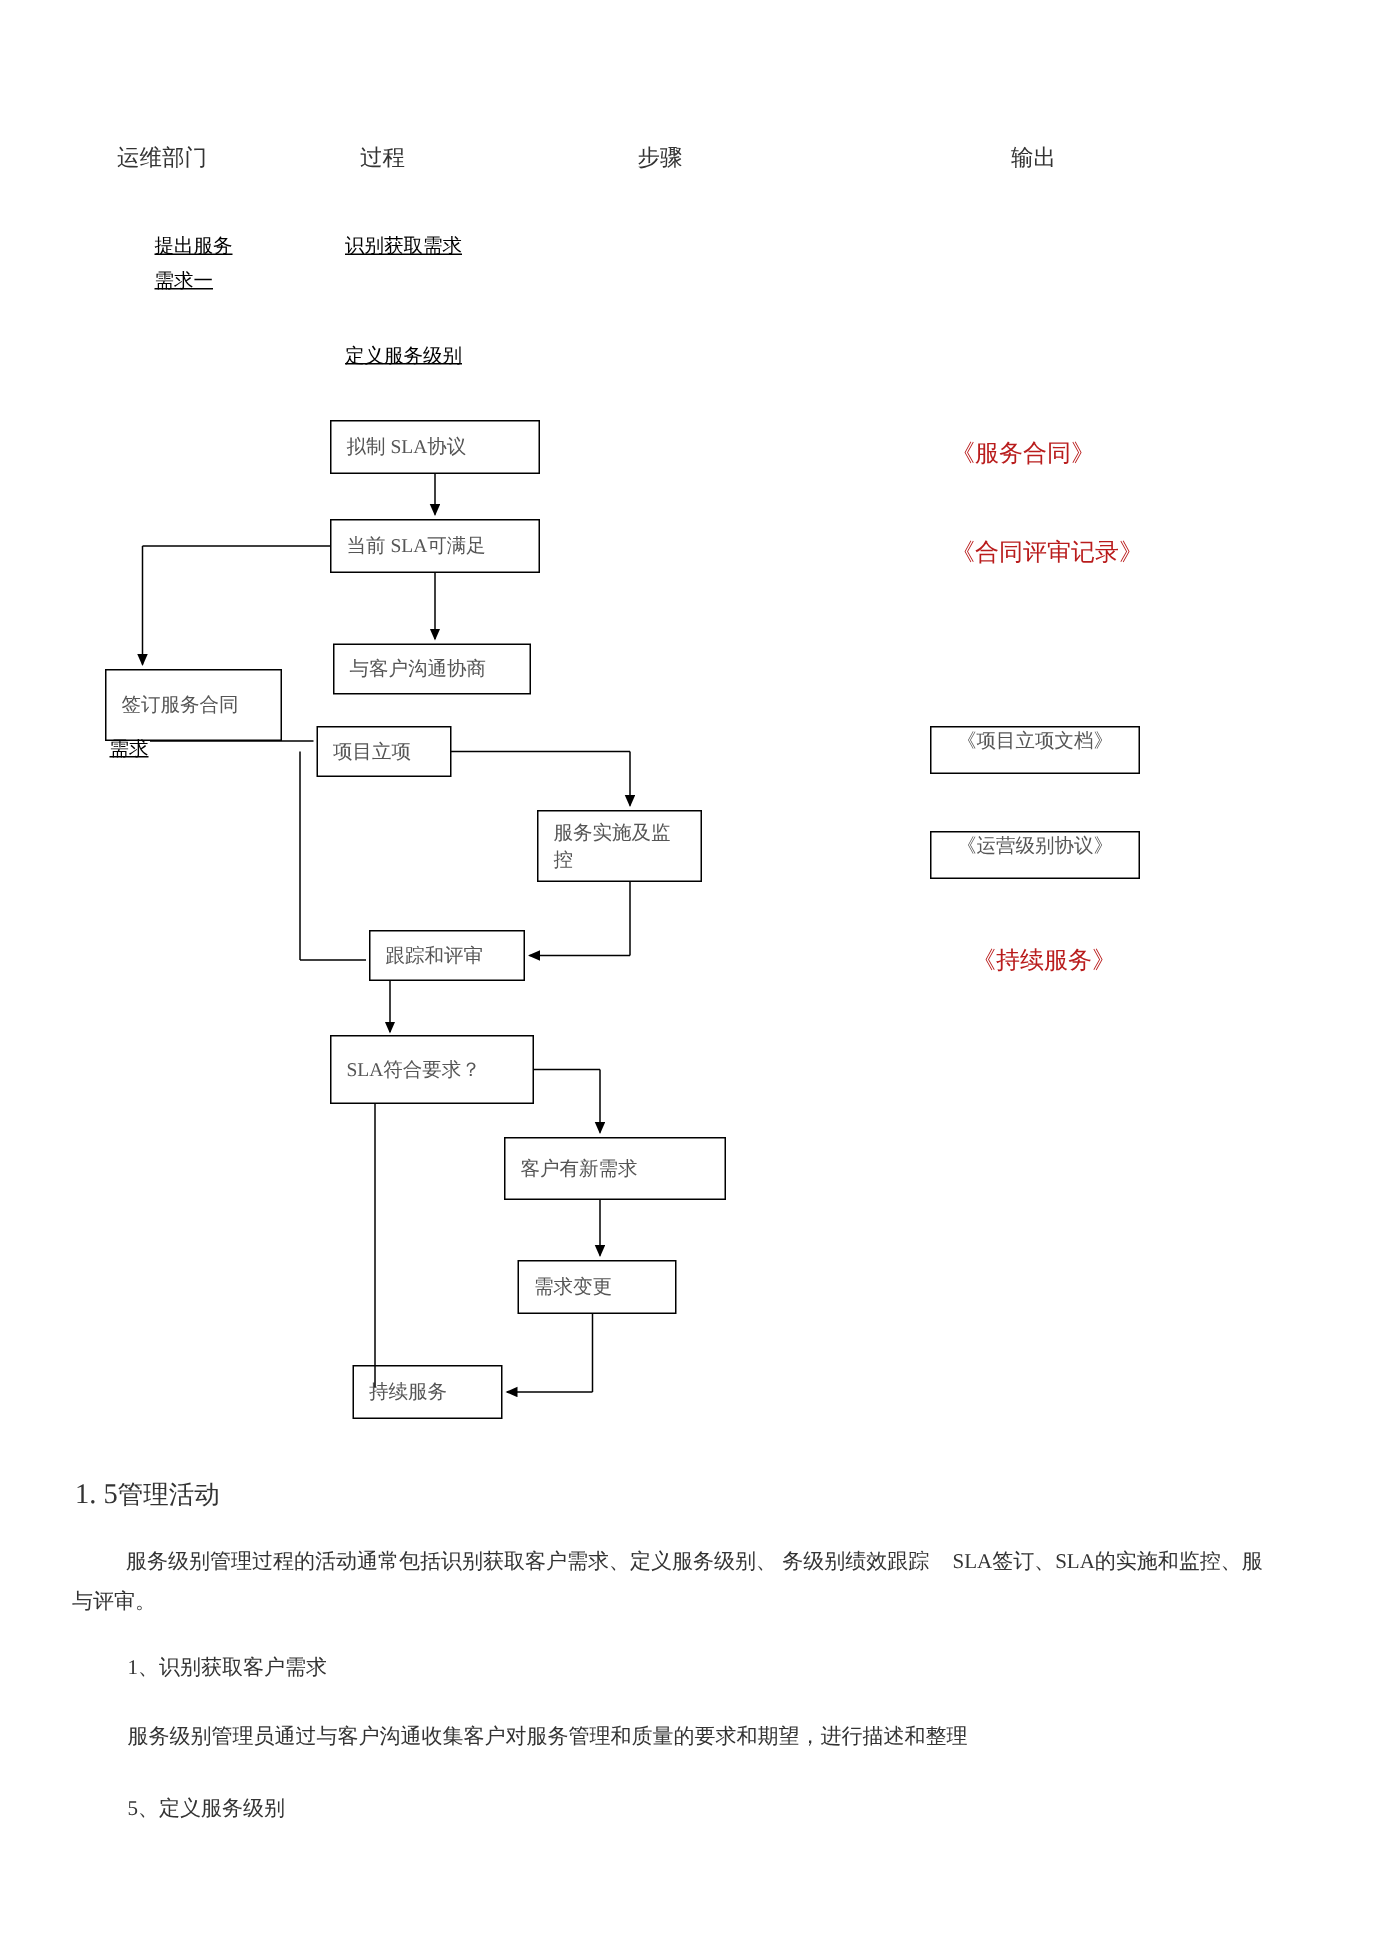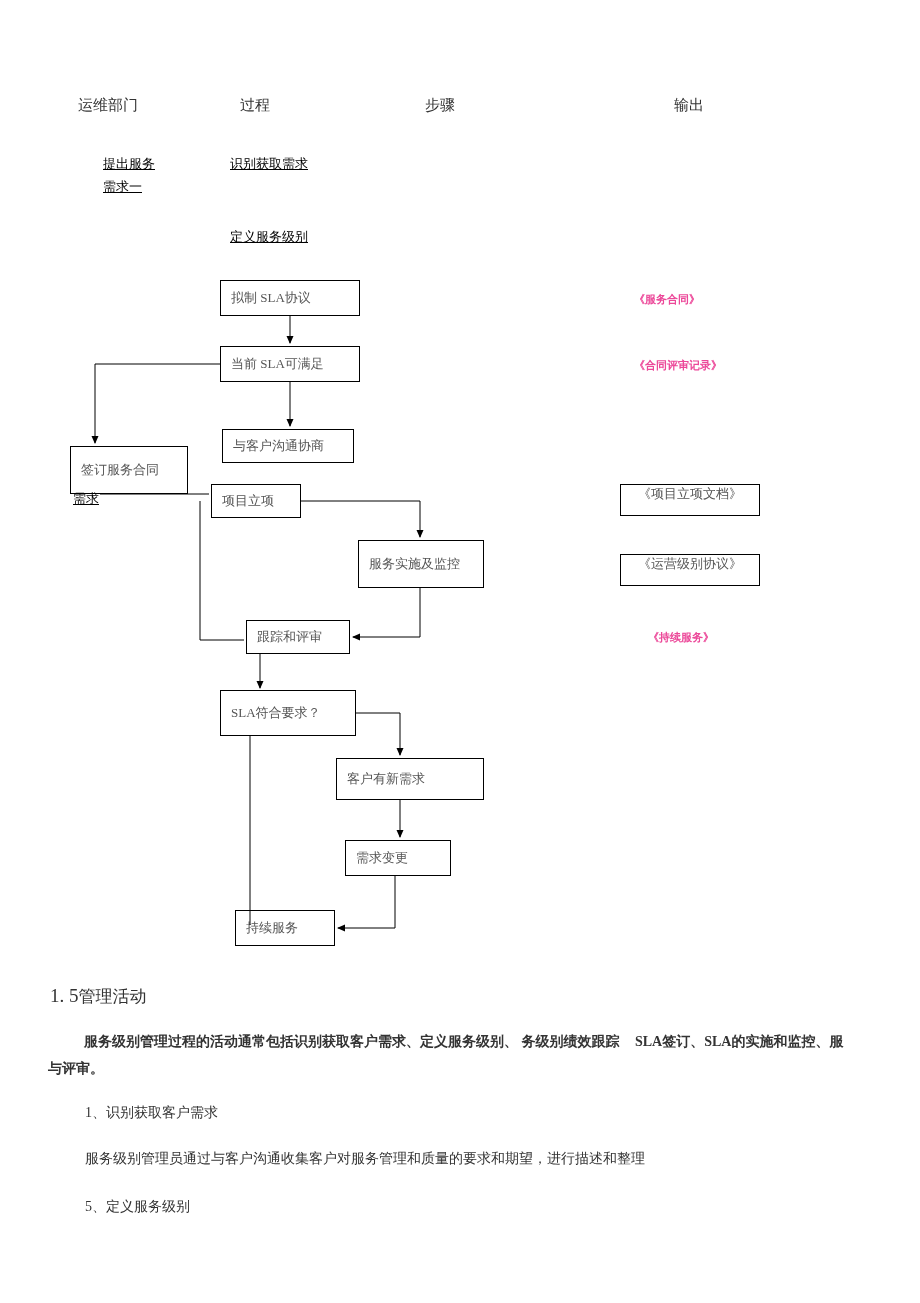--- a/index.html
+++ b/index.html
@@ -38,23 +38,22 @@
       border: 1px solid #000;
       background: #fff;
       font-size: 13px;
       color: #555;
       display: flex;
       justify-content: center;
       padding: 0 8px;
     }
     .output-text {
       position: absolute;
-      font-size: 11px;
-      color: #ec4899;
-      font-weight: bold;
+      font-size: 16px;
+      color: #b91c1c;
     }
     .section-title {
       position: absolute;
       font-size: 17px;
       color: #333;
     }
     .section-num {
       font-size: 19px;
     }
     .para {
@@ -100,21 +99,21 @@
 
 <div class="box" style="left:70px; top:446px; width:118px; height:48px; padding:16px 10px; flex-direction:column; align-items:flex-start; justify-content:center; font-size:13px;">
   <span>签订服务合同</span>
 </div>
 <div class="text-node" style="left:73px; top:490px; font-size:13px;">需求</div>
 
 <div class="box" style="left:211px; top:484px; width:90px; height:34px;">
   <span>项目立项</span>
 </div>
 
-<div class="box" style="left:358px; top:540px; width:126px; height:48px;">
+<div class="box" style="left:358px; top:540px; width:110px; height:48px;">
   <span>服务实施及监控</span>
 </div>
 
 <div class="box" style="left:246px; top:620px; width:104px; height:34px;">
   <span>跟踪和评审</span>
 </div>
 
 <div class="box" style="left:220px; top:690px; width:136px; height:46px;">
   <span>SLA符合要求？</span>
 </div>
@@ -182,21 +181,21 @@
   <line x1="400" y1="800" x2="400" y2="837" stroke="#000" stroke-width="1" marker-end="url(#arrow)"></line>
 
   <line x1="395" y1="876" x2="395" y2="928" stroke="#000" stroke-width="1"></line>
   <line x1="395" y1="928" x2="338" y2="928" stroke="#000" stroke-width="1" marker-end="url(#arrow)"></line>
 </svg>
 
 <div class="section-title" style="left:50px; top:985px;">
   <span class="section-num">1. 5</span><span>管理活动</span>
 </div>
 
-<div class="para" style="left:48px; top:1029px; width:840px;font-weight:bold;">
+<div class="para" style="left:48px; top:1029px; width:840px;">
   <span style="margin-left:36px;">服务级别管理过程的活动通常包括识别获取客户需求、定义服务级别、 务级别绩效跟踪</span>
   <span style="margin-left:12px;">SLA签订、SLA的实施和监控、服</span><br>
   <span>与评审。</span>
 </div>
 
 <div class="para" style="left:85px; top:1100px;">1、识别获取客户需求</div>
 <div class="para" style="left:85px; top:1146px;">服务级别管理员通过与客户沟通收集客户对服务管理和质量的要求和期望，进行描述和整理</div>
 <div class="para" style="left:85px; top:1194px;">5、定义服务级别</div>
 
 </body></html>

